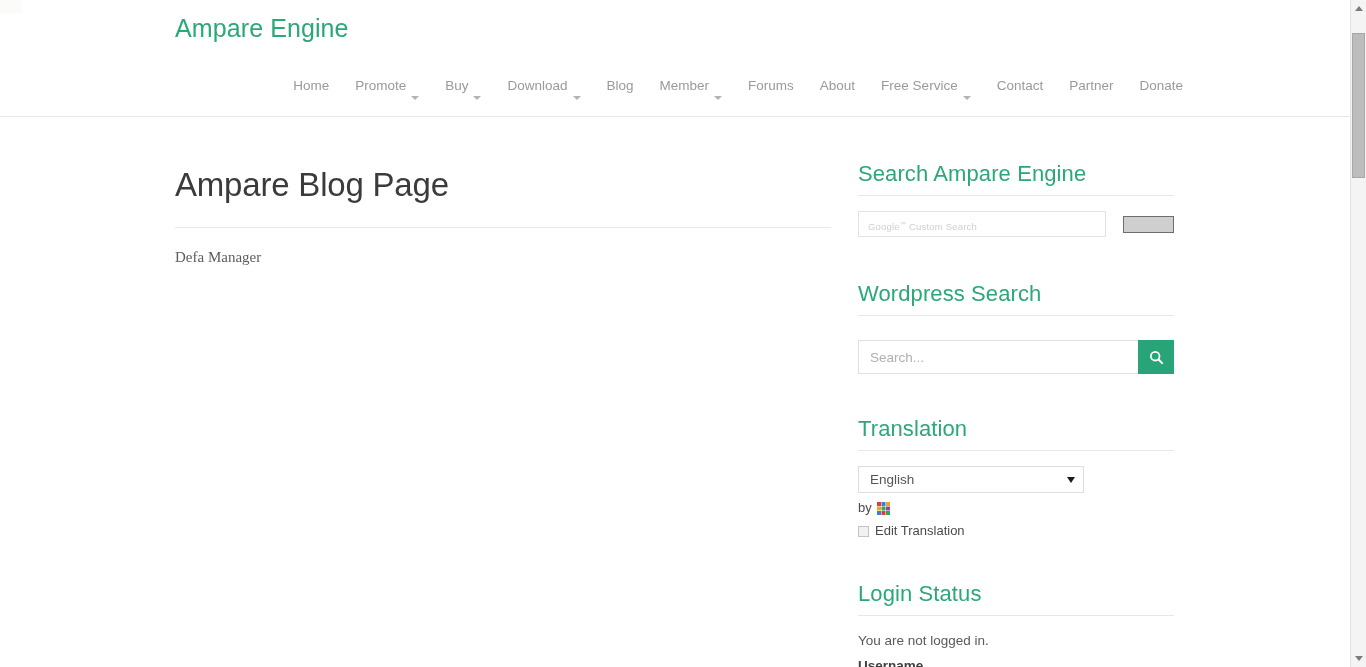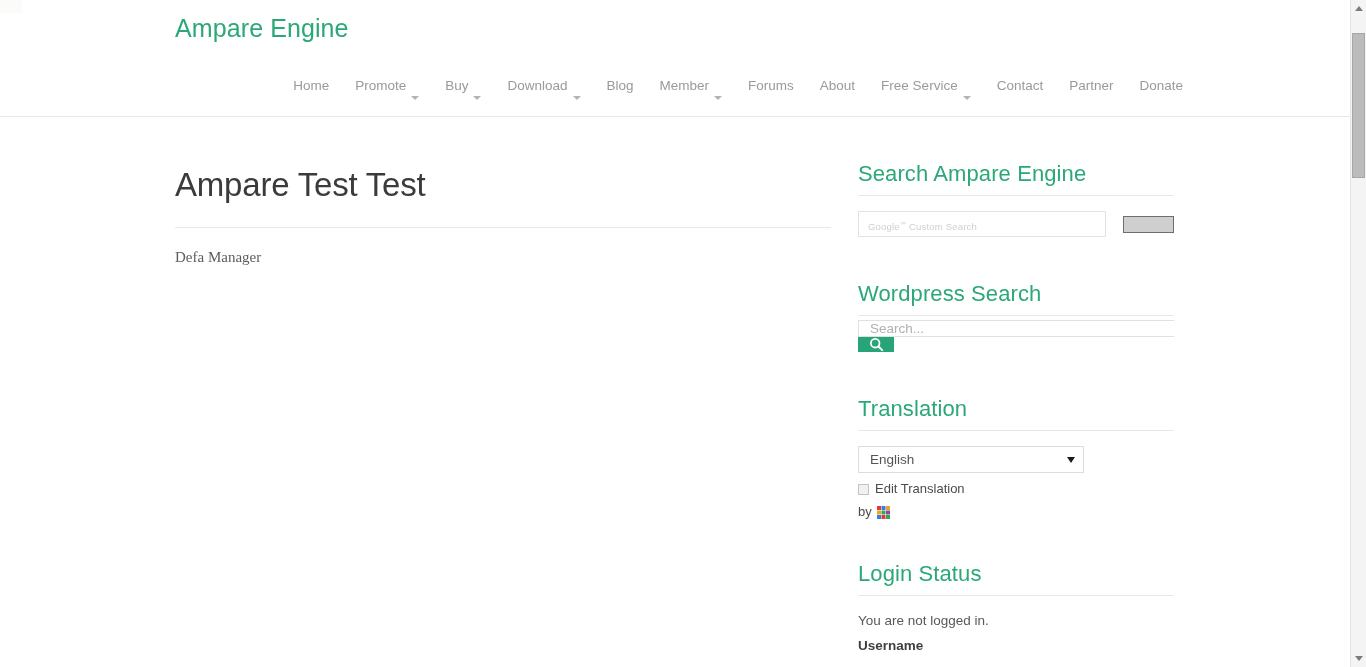--- a/index.html
+++ b/index.html
@@ -171,25 +171,24 @@
     height: 17px;
     background: #cfcfcf;
     border: 1px solid #6d6d6d;
     cursor: pointer;
     padding: 0;
     font-size: 0;
   }
   
   #wp-widget { padding-top: 44px; }
   #wp-search-row {
-    margin-top: 4px;
+    margin-top: 24px;
     display: flex;
     width: 316px;
     height: 32px;
-    flex-direction: column;
   }
   #wp-search-input {
     flex: 1;
     height: 34px;
     border: 1px solid #e0e0e0;
     border-right: none;
     padding: 0 11px;
     font-family: "Liberation Sans", sans-serif;
     font-size: 13.5px;
     color: #555;
@@ -388,21 +387,21 @@
         <a class="nav-item">
           <span>Donate</span>
         </a>
 
       </nav>
     </div>
 
     <div id="content-wrap">
 
       <div id="main-col">
-        <h1 id="page-title">Ampare Test Test</h1>
+        <h1 id="page-title">Ampare Blog Page</h1>
         <div id="title-rule"></div>
         <p id="body-text">Defa Manager</p>
       </div>
 
       <aside id="sidebar">
 
         <section class="widget" id="gcse-widget">
           <h2 class="widget-title">Search Ampare Engine</h2>
           <div class="widget-rule"></div>
           <div id="gcse-row">
@@ -428,43 +427,43 @@
           </div>
         </section>
 
         <section class="widget" id="translation-widget">
           <h2 class="widget-title">Translation</h2>
           <div class="widget-rule"></div>
 
           <div id="lang-select">
             <span id="lang-select-label">English</span>
             <span id="lang-caret"></span>
-          </div>
-
-          <div id="edit-translation-row">
-            <span id="edit-translation-box"></span>
-            <span id="edit-translation-label">Edit Translation</span>
           </div>
 
           <div id="credit-row">
             <span>by</span>
             <span id="transposh-logo">
               <svg width="13" height="13" viewBox="0 0 13 13">
                 <rect x="0" y="0" width="4" height="4" fill="#e03a3a"></rect>
                 <rect x="4.5" y="0" width="4" height="4" fill="#3a7de0"></rect>
                 <rect x="9" y="0" width="4" height="4" fill="#f0a31e"></rect>
                 <rect x="0" y="4.5" width="4" height="4" fill="#f0a31e"></rect>
                 <rect x="4.5" y="4.5" width="4" height="4" fill="#33a853"></rect>
                 <rect x="9" y="4.5" width="4" height="4" fill="#8e44ad"></rect>
                 <rect x="0" y="9" width="4" height="4" fill="#3a7de0"></rect>
                 <rect x="4.5" y="9" width="4" height="4" fill="#e03a3a"></rect>
                 <rect x="9" y="9" width="4" height="4" fill="#33a853"></rect>
               </svg>
             </span>
           </div>
+
+          <div id="edit-translation-row">
+            <span id="edit-translation-box"></span>
+            <span id="edit-translation-label">Edit Translation</span>
+          </div>
         </section>
 
         <section class="widget" id="login-widget">
           <h2 class="widget-title">Login Status</h2>
           <div class="widget-rule"></div>
 
           <div id="login-status-text">You are not logged in.</div>
 
           <div class="field-label">Username</div>
 

